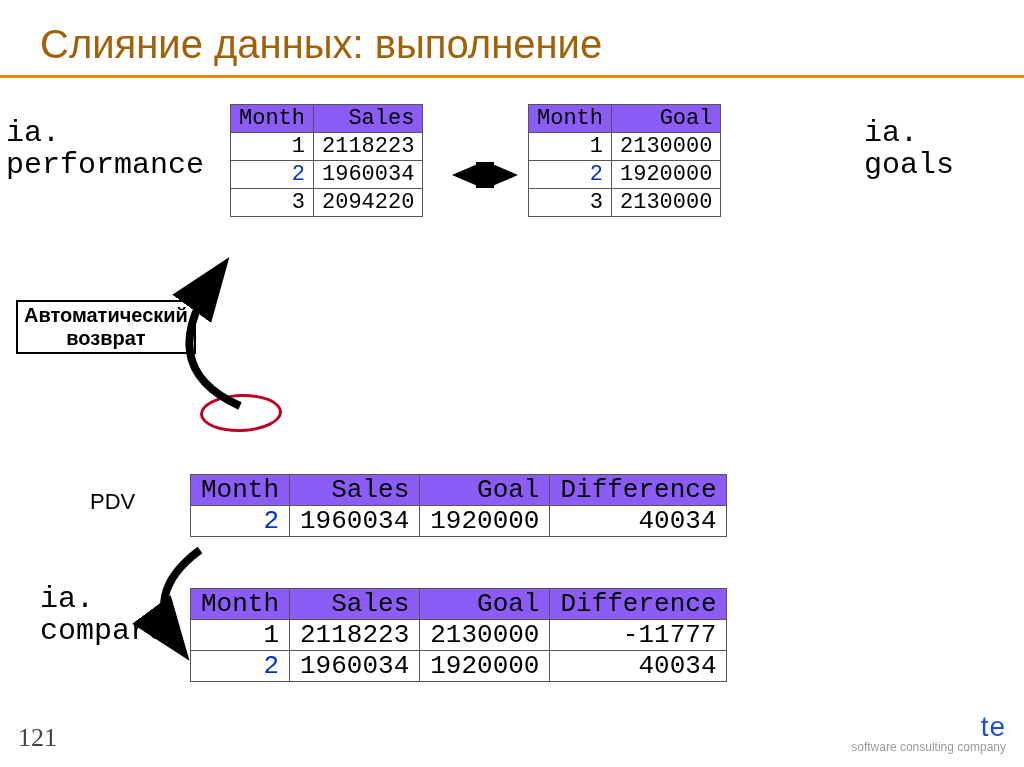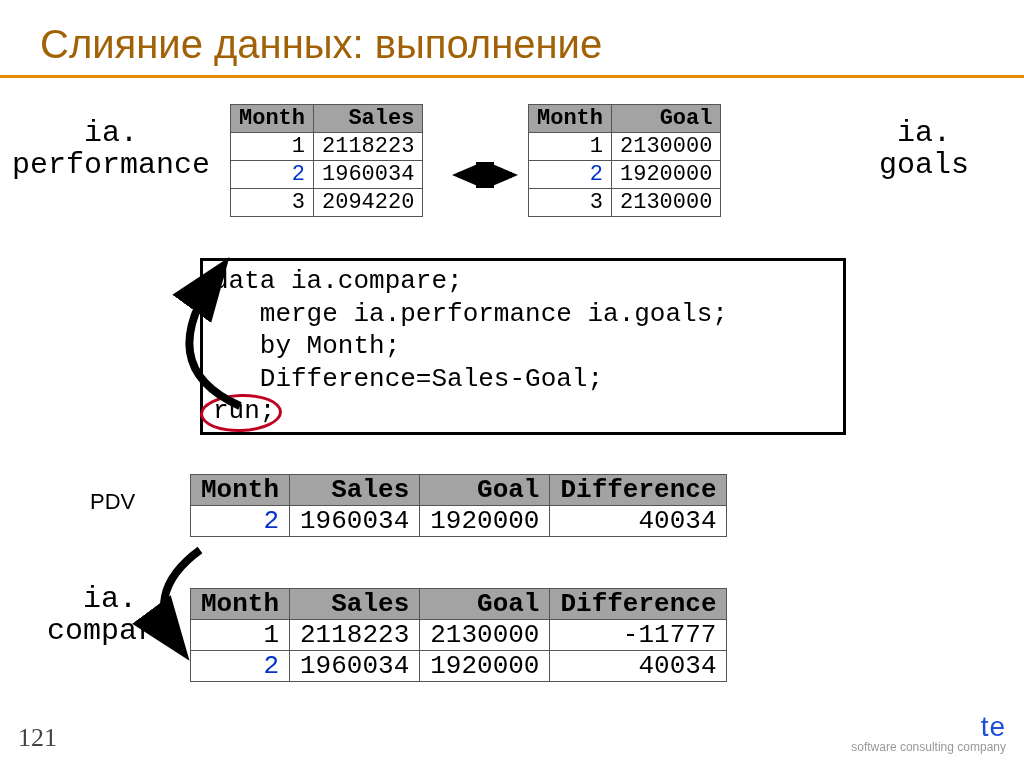--- a/index.html
+++ b/index.html
@@ -32,29 +32,29 @@
     font-family: "Courier New", monospace;
     font-size: 22px;
   }
   .tbl th, .tbl td {
     border: 1px solid #555;
     padding: 1px 8px;
     text-align: right;
     white-space: nowrap;
   }
   .tbl th {
-    background: #a3a3a3;
-    font-weight: bold;
+    background: #8b5cf6;
+    font-weight: normal;
   }
   .tbl-big th, .tbl-big td { font-size: 26px; padding: 0 10px;}
   .blue { color: #0033cc; }
   .label {
     font-family: "Courier New", monospace;
     font-size: 30px;
-    text-align: center;
+    text-align: left;
     line-height: 1.05;
     position: absolute;
   }
   .label-bold { font-family: Arial, sans-serif; font-weight: normal; font-size: 22px; }
   .code-box {
     position: absolute;
     border: 3px solid #000;
     font-family: "Courier New", monospace;
     font-size: 26px;
     line-height: 1.25;
@@ -167,28 +167,25 @@
         <td class="blue">2</td>
         <td>1920000</td>
       </tr>
       <tr>
         <td>3</td>
         <td>2130000</td>
       </tr>
     </tbody>
   </table>
 
-  <div class="code-box" style="left: 200px; top: 180px; width: 620px; white-space: pre;">data ia.compare;
-   merge ia.performance ia.goals;
-   by Month;
-   Difference=Sales-Goal;
-run;</div>
 
   <div class="run-circle" style="left:200px; top:316px;"></div>
 
+  <div class="small-box" style="left:16px; top:222px; white-space:pre;">Автоматический
+возврат</div>
 
   <svg class="arrow" style="left:140px; top:178px;" width="140" height="170">
     <defs>
       <marker id="ah2" markerWidth="10" markerHeight="10" refX="6" refY="3" orient="auto">
         <path d="M0,0 L8,3 L0,6 Z" fill="#000"></path>
       </marker>
     </defs>
     <path d="M100,150 Q10,110 80,14" stroke="#000" stroke-width="8" fill="none" marker-end="url(#ah2)"></path>
   </svg>
 

